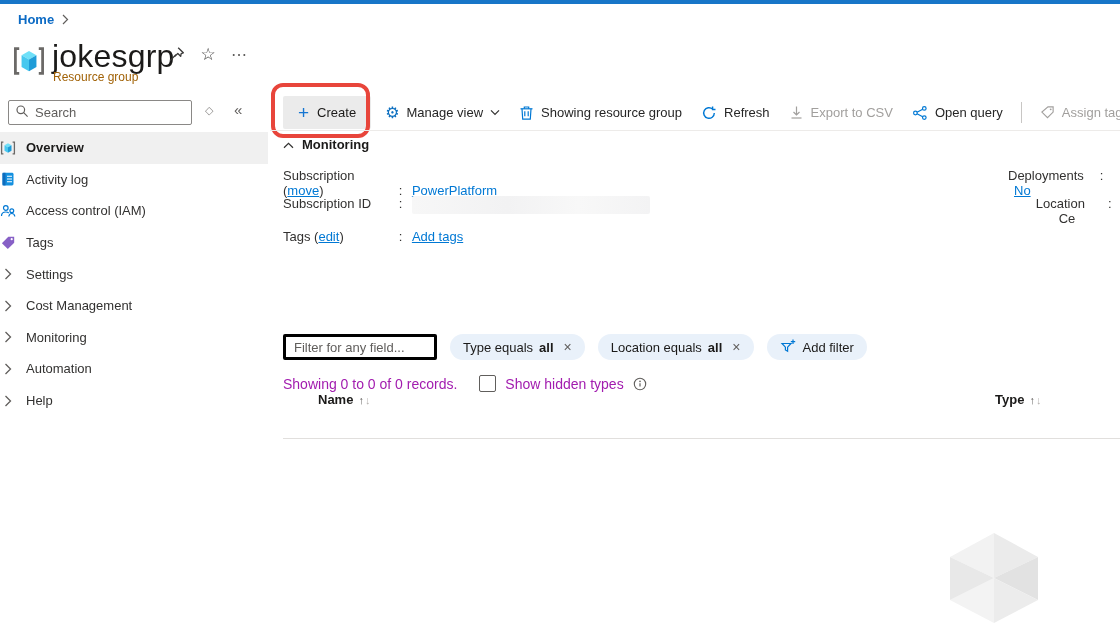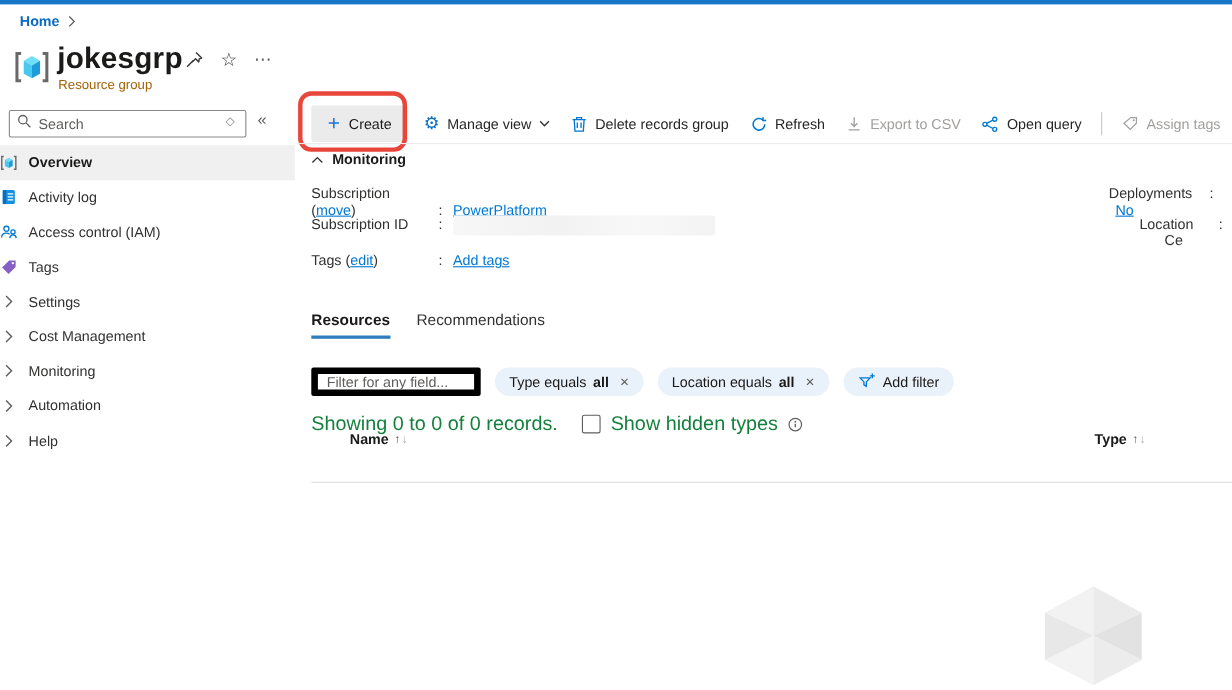--- a/index.html
+++ b/index.html
@@ -10,29 +10,29 @@
   .topbar { position:absolute; left:0; top:0; width:1120px; height:4px; background:#1776c8; }
 
   
   .breadcrumb { position:absolute; left:18px; top:12px; display:flex; align-items:center; gap:8px; font-size:13px; }
   .breadcrumb a { color:#0b6ac4; font-weight:700; text-decoration:none; cursor:pointer; }
   .bc-chev svg { display:block; }
 
   
   .hdr-icon { position:absolute; left:12px; top:44px; width:34px; height:34px; }
   .hdr-icon svg { width:34px; height:34px; display:block; }
-  .page-title { position:absolute; left:52px; top:38px; font-size:27px; font-weight:700; color:#1b1a19; letter-spacing:.2px; }
+  .page-title { position:absolute; left:52px; top:38px; font-size:32px; font-weight:400; color:#1b1a19; letter-spacing:.2px; }
   .subtitle { position:absolute; left:53px; top:70px; font-size:12px; color:#a16207; }
   .hdr-act { position:absolute; top:44px; width:20px; height:20px; display:flex; align-items:center; justify-content:center; color:#3b3a39; cursor:pointer; }
   .pin { left:166px; }
   .star { left:198px; font-size:17px; }
   .ellipsis { left:229px; font-size:16px; color:#605e5c; }
 
   
-  .search-box { position:absolute; left:8px; top:100px; width:216px; height:25px; border:1px solid #8a8886; border-radius:2px; display:flex; align-items:center; padding:0 6px; gap:6px; background:#fff; }
+  .search-box { position:absolute; left:8px; top:100px; width:184px; height:25px; border:1px solid #8a8886; border-radius:2px; display:flex; align-items:center; padding:0 6px; gap:6px; background:#fff; }
   .search-box input { border:none; outline:none; width:140px; font-size:13px; font-family:"Liberation Sans",sans-serif; color:#323130; background:transparent; }
   .search-box input::placeholder { color:#605e5c; }
   .side-diamond { position:absolute; left:205px; top:104px; font-size:11px; color:#8a8886; cursor:pointer; }
   .side-collapse { position:absolute; left:234px; top:101px; font-size:15px; color:#605e5c; cursor:pointer; }
   .nav { position:absolute; left:0; top:132px; width:268px; }
   .nav-item { height:31.6px; display:flex; align-items:center; padding-left:0; gap:10px; font-size:13px; color:#323130; cursor:pointer; }
   .nav-item.sel { background:#f0f0f0; font-weight:700; color:#1b1a19; }
   .nav-ic { width:16px; height:16px; display:flex; align-items:center; justify-content:center; flex:none; }
   .nav-ic svg { width:16px; height:16px; display:block; }
 
@@ -59,28 +59,28 @@
   a.lnk { color:#0078d4; text-decoration:underline; cursor:pointer; }
   .blur-box { display:inline-block; vertical-align:middle; margin-left:6px; width:238px; height:18px; border-radius:2px; background:linear-gradient(90deg,#f7f7f7,#f2f2f3 40%,#f8f8f8 70%,#f3f3f4); }
 
   
   .tabs { position:absolute; left:283px; top:282px; display:flex; gap:24px; font-size:14px; }
   .tab { padding-bottom:7px; color:#323130; cursor:pointer; }
   .tab.active { font-weight:700; color:#1b1a19; border-bottom:3px solid #2f7fbe; }
 
   
   .filter-row { position:absolute; left:283px; top:334px; display:flex; align-items:center; gap:13px; }
-  .filter-input { width:154px; height:26px; border:6px solid #000000; border-radius:2px; padding:0 8px; font-size:13px; font-family:"Liberation Sans",sans-serif; color:#8b5cf6; }
+  .filter-input { width:154px; height:26px; border:3px solid #000000; border-radius:2px; padding:0 8px; font-size:13px; font-family:"Liberation Sans",sans-serif; color:#8b5cf6; }
   .filter-input::placeholder { color:#605e5c; }
   .pill { height:26px; display:flex; align-items:center; gap:6px; background:#e9f1fa; border-radius:13px; padding:0 13px; font-size:13px; color:#1b1a19; cursor:pointer; }
   .pill .bold { font-weight:700; }
   .pill-x { color:#605e5c; font-size:14px; margin-left:4px; cursor:pointer; }
 
   
-  .records-row { position:absolute; left:283px; top:375px; display:flex; align-items:center; font-size:18px; color:#15803d; }
+  .records-row { position:absolute; left:283px; top:375px; display:flex; align-items:center; font-size:14px; color:#a21caf; }
   .rec-summary { margin-right:22px; }
   .checkbox { width:17px; height:17px; border:1px solid #605e5c; border-radius:2px; background:#fff; margin-right:9px; cursor:pointer; }
   .info-ic { margin-left:9px; display:flex; cursor:pointer; }
 
   
   .th { position:absolute; top:392px; font-size:13px; font-weight:700; color:#1b1a19; display:flex; align-items:center; gap:5px; cursor:pointer; }
   .th-name { left:318px; }
   .th-type { left:995px; }
   .sort-up { color:#605e5c; font-size:11px; font-weight:400; }
   .sort-down { color:#b3b0ad; font-size:11px; font-weight:400; margin-left:-4px; }
@@ -238,21 +238,21 @@
     </button>
     <button class="cmd">
       <span>
           <svg width="15" height="16" viewBox="0 0 15 16" fill="none" stroke="#0078d4" stroke-width="1.2">
             <path d="M1.5 3.8h12"></path>
             <path d="M5.3 3.8V2h4.4v1.8"></path>
             <path d="M3 3.8l.7 10.4h7.6L12 3.8"></path>
             <path d="M5.8 6.3v5M9.2 6.3v5"></path>
           </svg>
         </span>
-      <span>Delete records group</span>
+      <span>Showing resource group</span>
     </button>
     <button class="cmd">
       <span>
           <svg width="16" height="16" viewBox="0 0 16 16" fill="none" stroke="#0078d4" stroke-width="1.4">
             <path d="M13.3 8a5.3 5.3 0 1 1-1.7-3.9"></path>
             <path d="M11.6 1.6v2.9h2.9"></path>
           </svg>
         </span>
       <span>Refresh</span>
     </button>
@@ -316,24 +316,20 @@
     <span class="ess-label-r">Deployments</span>
     <span class="ess-colon">:</span>
     <a class="lnk ess-val">No</a>
   </div>
   <div class="ess-row" style="left:1008px; top:196px;text-align:center;">
     <span class="ess-label-r">Location</span>
     <span class="ess-colon">:</span>
     <span class="ess-val">Ce</span>
   </div>
 
-  <div class="tabs">
-    <div class="tab active">Resources</div>
-    <div class="tab">Recommendations</div>
-  </div>
 
   <div class="filter-row">
     <input class="filter-input" placeholder="Filter for any field..." style="">
     <div class="pill">
       <span>Type equals</span>
       <span class="bold">all</span>
       <span class="pill-x">×</span>
     </div>
     <div class="pill">
       <span>Location equals</span>

